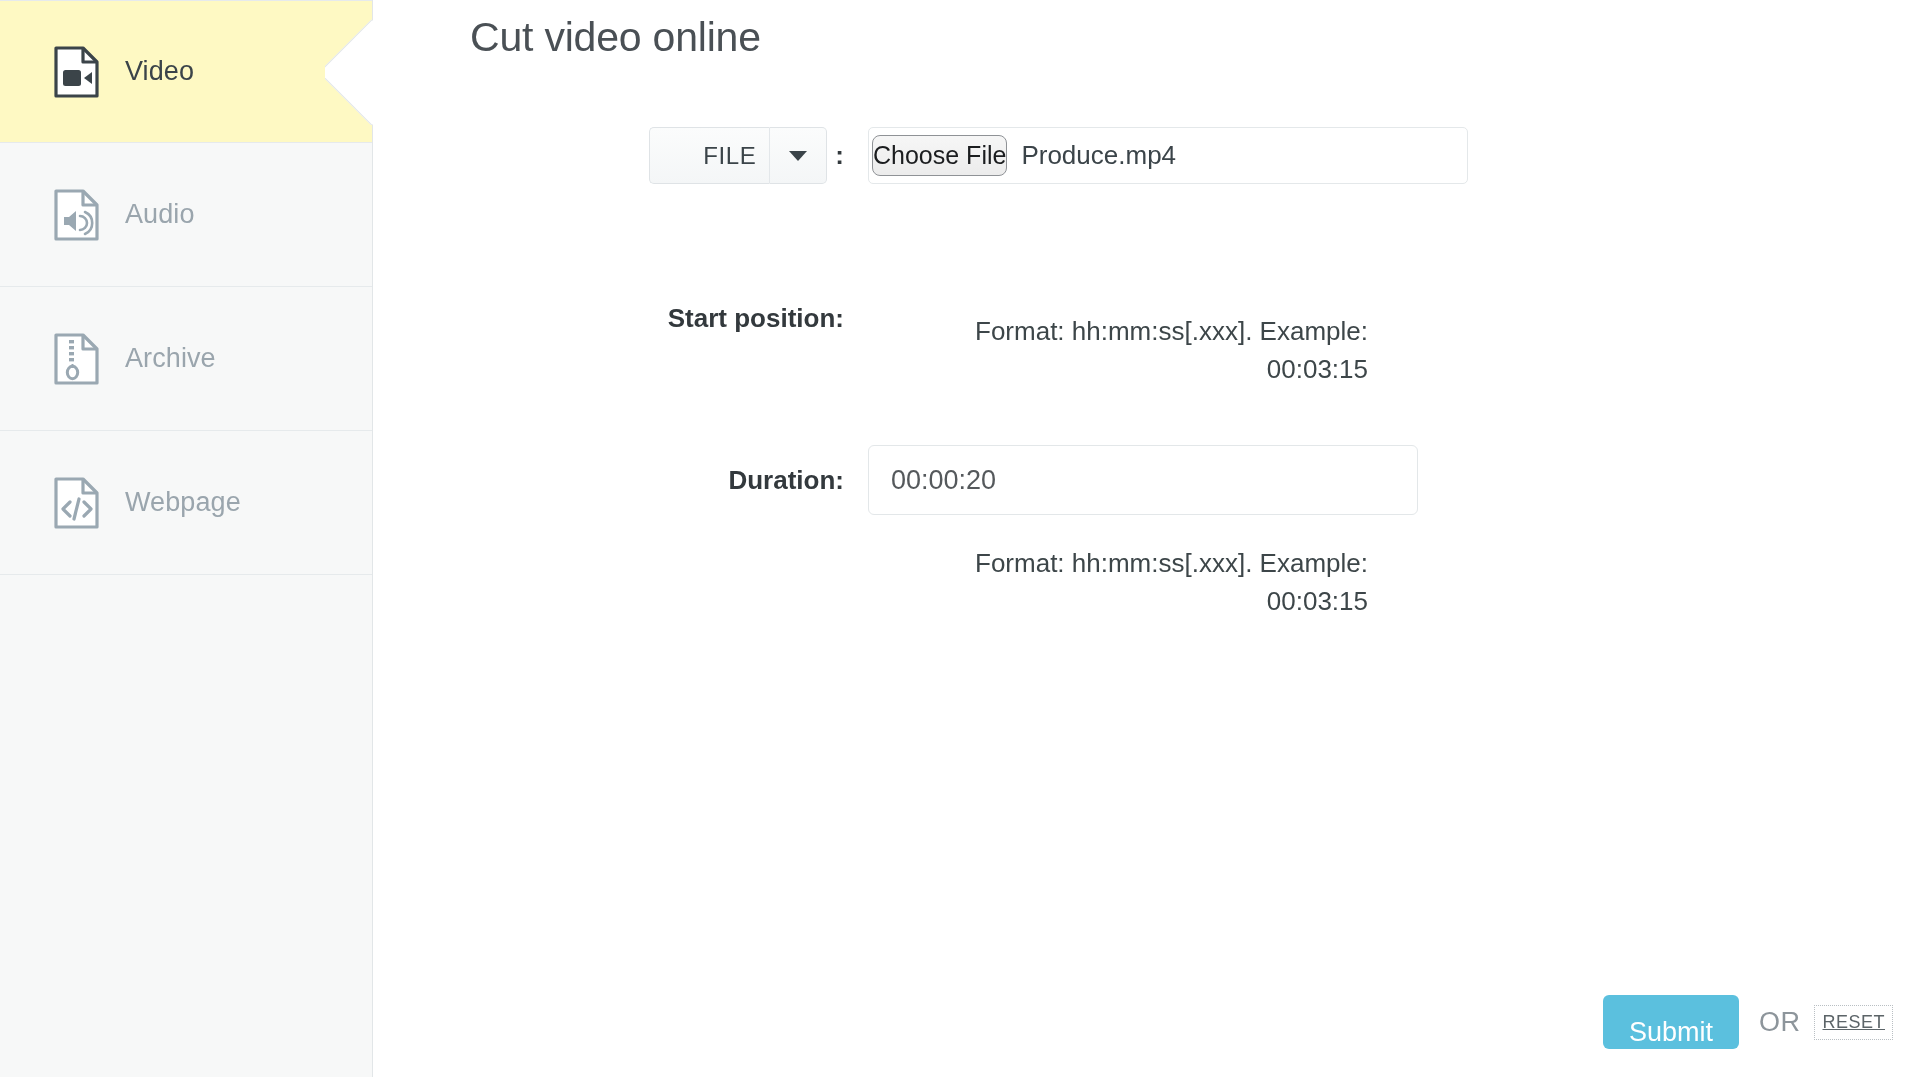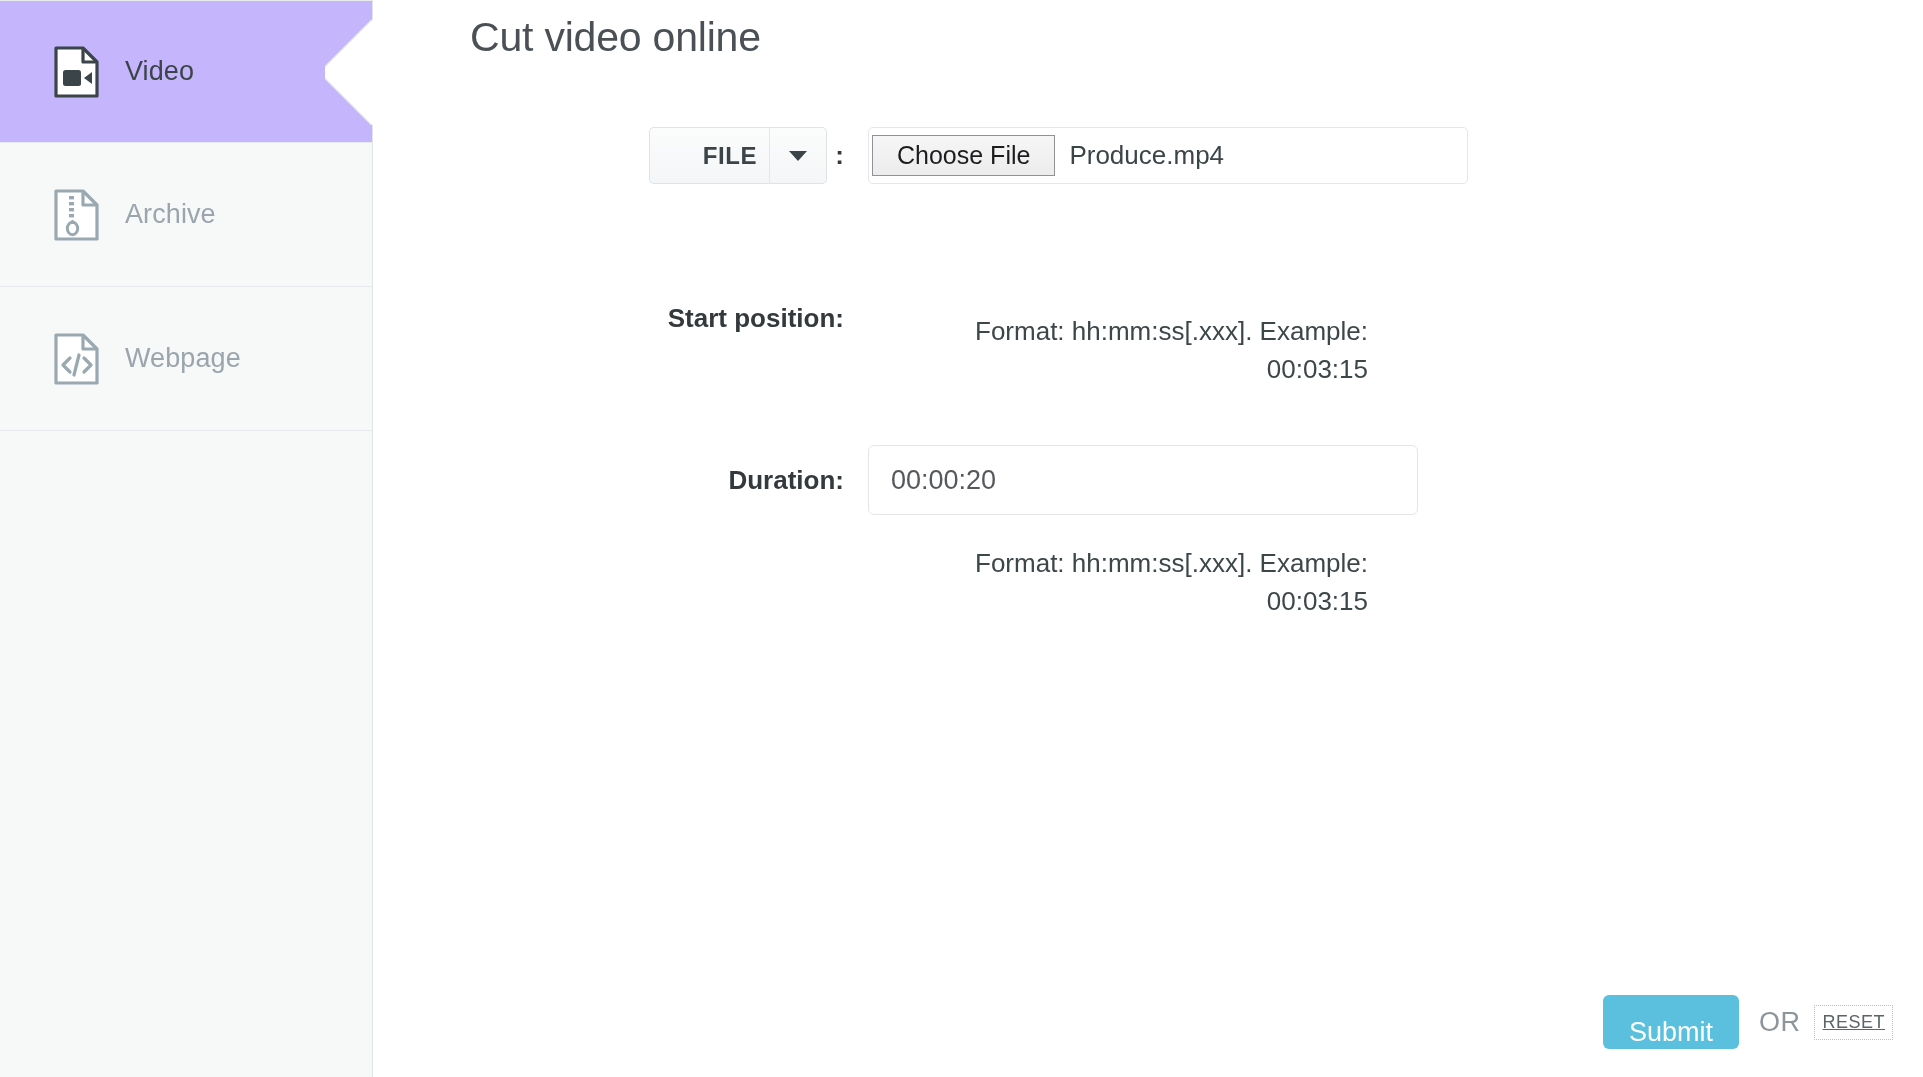--- a/index.html
+++ b/index.html
@@ -48,21 +48,21 @@
     border-bottom: 1px solid #e6eaec;
     cursor: pointer;
     background: transparent;
   }
   .nav-item:first-child {
     border-top: 1px solid #e6eaec;
     height: 143px;
   }
 
   .nav-item.active {
-    background: #c4b5fd;
+    background: #fef9c3;
   }
 
   
   .notch {
     position: absolute;
     right: -1px;
     top: 50%;
     transform: translateY(-50%);
     width: 48px;
     height: 106px;
@@ -167,21 +167,21 @@
     justify-content: center;
     font-size: 24px;
     letter-spacing: 0.6px;
     cursor: pointer;
     user-select: none;
   }
   .btn-split-main {
     width: 120px;
     border-radius: 5px 0 0 5px;
     border-right: none;
-    font-weight: 700;
+    font-weight: 400;
     padding-left: 40px;
   }
   .btn-split-caret {
     width: 58px;
     border-radius: 0 5px 5px 0;
     border-left: 1px solid #e3e7ea;
   }
   .caret {
     display: inline-block;
     width: 0;
@@ -206,25 +206,25 @@
     height: 57px;
     border: 1px solid #e4e8ea;
     border-radius: 5px;
     background: #ffffff;
     display: flex;
     align-items: center;
     padding: 0 2px;
   }
   .choose-file-btn {
     height: 41px;
-    padding: 0 24px;
+    padding: 0 0;
     margin-left: 1px;
     background: linear-gradient(#f6f6f6, #ececec);
     border: 1px solid #8f9296;
-    border-radius: 0;
+    border-radius: 8px;
     font-size: 25px;
     color: #1b1d1f;
     font-family: "Liberation Sans", "DejaVu Sans", sans-serif;
     display: inline-flex;
     align-items: center;
     cursor: pointer;
     white-space: nowrap;
   }
   .file-name {
     margin-left: 14px;
@@ -321,20 +321,32 @@
             <path d="M3 2 h27 l14 14 v34 H3 Z" fill="#ffffff" stroke="#3b4449" stroke-width="3.2" stroke-linejoin="round"></path>
             <path d="M30 2 v14 h14" fill="none" stroke="#3b4449" stroke-width="3.2" stroke-linejoin="round"></path>
             <rect x="10" y="24" width="18" height="16" rx="2.5" fill="#3b4449"></rect>
             <path d="M31 32 l8 -6 v12 Z" fill="#3b4449"></path>
           </svg>
         </span>
         <span class="nav-label">Video</span>
         <span class="notch"></span>
       </li>
 
+      <li class="nav-item">
+        <span class="nav-icon">
+          <svg viewBox="0 0 48 52" width="48" height="52" aria-hidden="true">
+            <path d="M3 2 h27 l14 14 v34 H3 Z" fill="#ffffff" stroke="#9aa8b2" stroke-width="3.2" stroke-linejoin="round"></path>
+            <path d="M30 2 v14 h14" fill="none" stroke="#9aa8b2" stroke-width="3.2" stroke-linejoin="round"></path>
+            <path d="M11 28 h5 l7 -6 v20 l-7 -6 h-5 Z" fill="#9aa8b2"></path>
+            <path d="M27 27 a7 7 0 0 1 0 14" fill="none" stroke="#9aa8b2" stroke-width="2.6" stroke-linecap="round"></path>
+            <path d="M32 23 a12 12 0 0 1 0 22" fill="none" stroke="#9aa8b2" stroke-width="2.6" stroke-linecap="round"></path>
+          </svg>
+        </span>
+        <span class="nav-label">Audio</span>
+      </li>
 
       <li class="nav-item">
         <span class="nav-icon">
           <svg viewBox="0 0 48 52" width="48" height="52" aria-hidden="true">
             <path d="M3 2 h27 l14 14 v34 H3 Z" fill="#ffffff" stroke="#9aa8b2" stroke-width="3.2" stroke-linejoin="round"></path>
             <path d="M30 2 v14 h14" fill="none" stroke="#9aa8b2" stroke-width="3.2" stroke-linejoin="round"></path>
             <g fill="#9aa8b2">
               <rect x="16" y="7" width="5" height="3.4"></rect>
               <rect x="16" y="13" width="5" height="3.4"></rect>
               <rect x="16" y="19" width="5" height="3.4"></rect>

